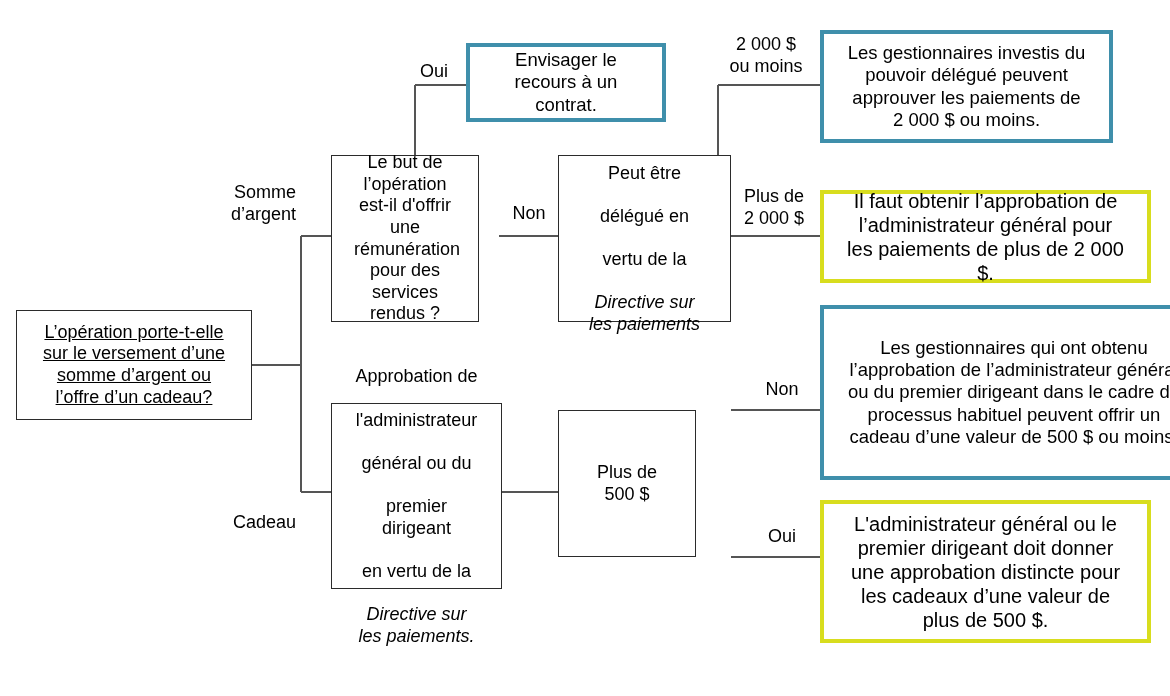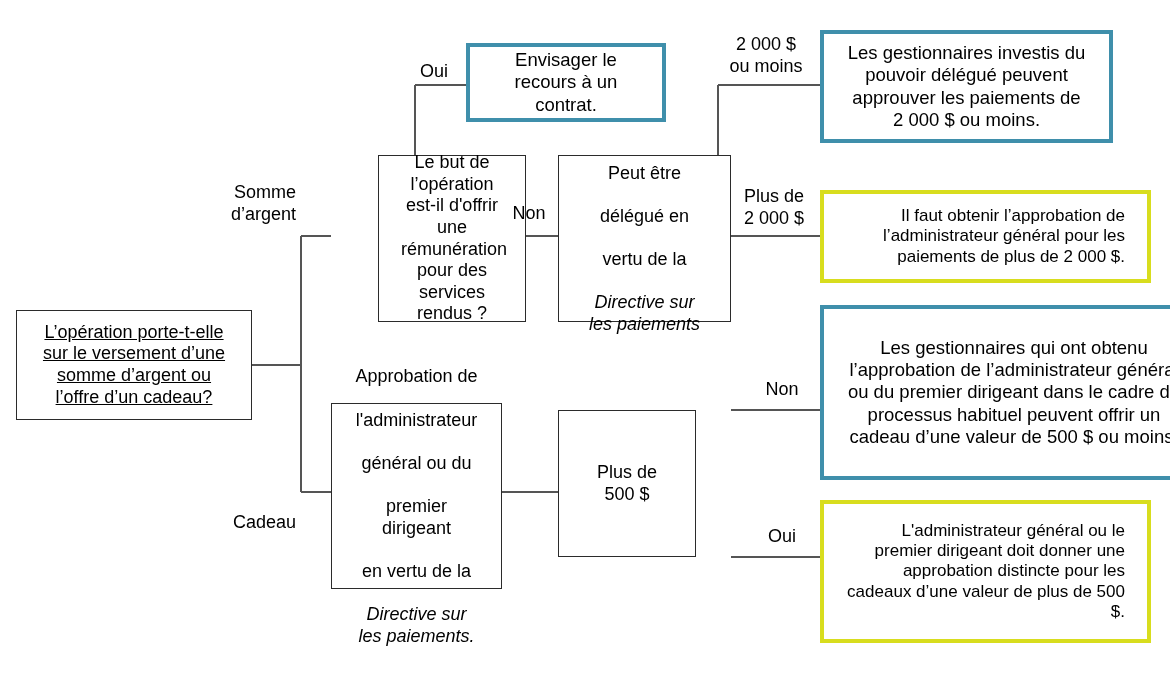--- a/index.html
+++ b/index.html
@@ -46,22 +46,21 @@
   .node.plain {
     border: 1.5px solid #2b2b2b;
     font-size: 18px;
   }
   .node.blue {
     border: 4px solid #3f8fab;
     font-size: 18.5px;
   }
   .node.yellow {
     border: 4px solid #d8dd1e;
-    font-size: 17px;
-    text-align: right;
+    font-size: 20px;
   }
   .italic-line {
     font-style: italic;
   }
   .edge-label {
     position: absolute;
     font-size: 18px;
     line-height: 1.2;
     text-align: right;
     white-space: pre-line;
@@ -99,21 +98,21 @@
       <line x1="731" y1="410" x2="820" y2="410"></line>
 
       <line x1="731" y1="557" x2="820" y2="557"></line>
     </g>
   </svg>
 
   <div class="node plain" style="left:16px; top:310px; width:236px; height:110px;text-decoration:underline;">
     <span class="txt">L’opération porte-t-elle sur le versement d’une somme d’argent ou l’offre d’un cadeau?</span>
   </div>
 
-  <div class="node plain" style="left:331px; top:155px; width:148px; height:167px;margin-left:47px;">
+  <div class="node plain" style="left:331px; top:155px; width:148px; height:167px;">
     <span class="txt">Le but de l’opération est-il d'offrir une rémunération pour des services rendus ?</span>
   </div>
 
   <div class="node blue" style="left:466px; top:43px; width:200px; height:79px;">
     <span class="txt">Envisager le recours à un contrat.</span>
   </div>
 
   <div class="node plain" style="left:558px; top:155px; width:173px; height:167px;">
     <span class="txt">
       <span>Peut être</span><br>

